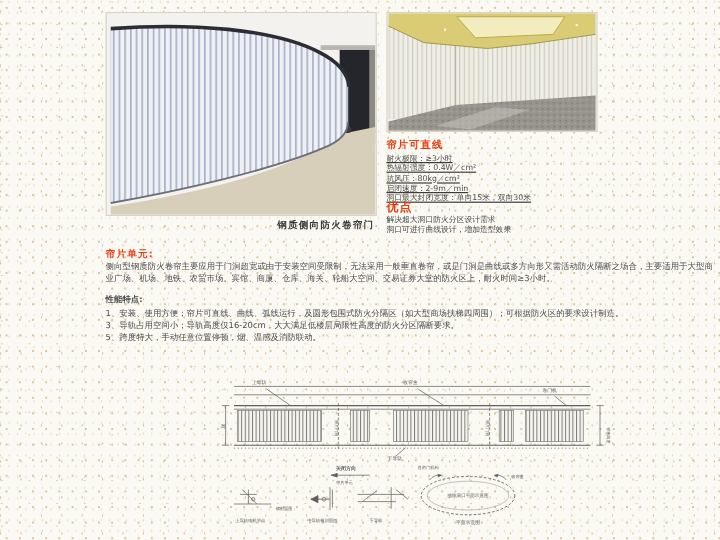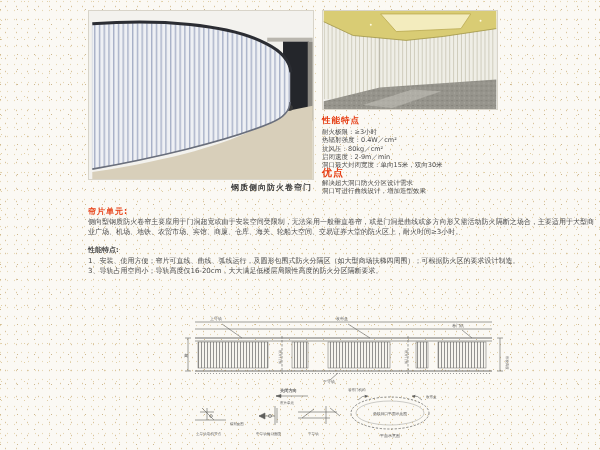--- a/index.html
+++ b/index.html
@@ -72,41 +72,42 @@
   <path d="M0,0 L176,0 L176,18 L122,26 L84,30 L30,25 L0,11 Z" fill="#d9cc74"></path>
   <path d="M58,3 L150,3 L140,18 L74,21 Z" fill="#f3ecbe" stroke="#b8a850" stroke-width="0.8"></path>
   <path d="M0,11 L30,25 L84,30 L122,26 L176,18" fill="none" stroke="#9f9347" stroke-width="0.8"></path>
   <circle cx="48" cy="14" r="1" fill="#fffbe0"></circle>
   <circle cx="160" cy="10" r="1" fill="#fffbe0"></circle>
 
   <path d="M0,92 L57,78 L176,70 L176,100 L0,100 Z" fill="url(#granite)"></path>
   <path d="M40,96 L90,80 L120,82 L70,99 Z" fill="#c9c7bf" opacity="0.5"></path>
 </svg>
 
-<div class="abs red-title" style="left:322px;top:115px;font-size:8.5px;">性能特点</div>
-<div class="abs" style="left:322px;top:128px;">
+<div class="abs red-title" style="left:322px;top:115px;font-size:8.5px;">帘片可直线</div>
+<div class="abs" style="left:322px;top:128px;text-decoration:underline;">
   <div class="spec-line">耐火极限：≥3小时</div>
   <div class="spec-line">热辐射强度：0.4W／cm²</div>
   <div class="spec-line">抗风压：80kg／cm²</div>
   <div class="spec-line">启闭速度：2-9m／min</div>
   <div class="spec-line">洞口最大封闭宽度：单向15米，双向30米</div>
 </div>
 
 <div class="abs red-title" style="left:322px;top:166px;font-size:10px;">优点</div>
 <div class="abs" style="left:322px;top:179px;">
   <div class="spec-line">解决超大洞口防火分区设计需求</div>
   <div class="spec-line">洞口可进行曲线设计，增加造型效果</div>
 </div>
 
 <div class="abs red-title" style="left:88px;top:206px;font-size:8px;">帘片单元:</div>
 <div class="abs body-text" style="left:88px;top:218px;width:506px;">侧向型钢质防火卷帘主要应用于门洞超宽或由于安装空间受限制，无法采用一般垂直卷帘，或是门洞是曲线或多方向形又需活动防火隔断之场合，主要适用于大型商业广场、机场、地铁、农贸市场、宾馆、商厦、仓库、海关、轮船大空间、交易证券大堂的防火区上，耐火时间≥3小时。</div>
 <div class="abs feature" style="left:88px;top:245px;font-weight:bold;">性能特点:</div>
 <div class="abs" style="left:88px;top:256px;">
   <div class="feature">1、安装、使用方便；帘片可直线、曲线、弧线运行，及圆形包围式防火分隔区（如大型商场扶梯四周围）；可根据防火区的要求设计制造。</div>
   <div class="feature">3、导轨占用空间小；导轨高度仅16-20cm，大大满足低楼层局限性高度的防火分区隔断要求。</div>
+  <div class="feature">5、跨度特大，手动任意位置停顿，烟、温感及消防联动。</div>
 </div>
 
 <svg class="abs" style="left:180px;top:312px;" width="355" height="135" viewBox="0 0 355 135">
   <defs>
     <pattern id="hatch" patternUnits="userSpaceOnUse" width="3" height="26">
       <rect width="3" height="26" fill="#f6f4ee"></rect>
       <rect x="0" width="0.8" height="26" fill="#7a7a78"></rect>
     </pattern>
   </defs>
   <g stroke="#5f5f5d" stroke-width="0.6" fill="none">

